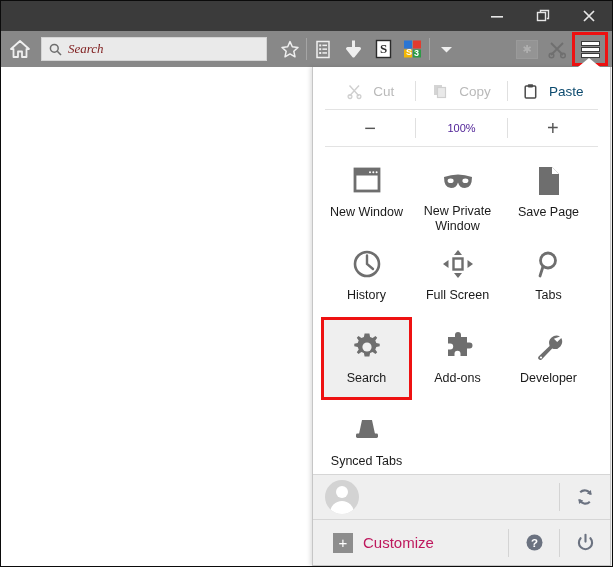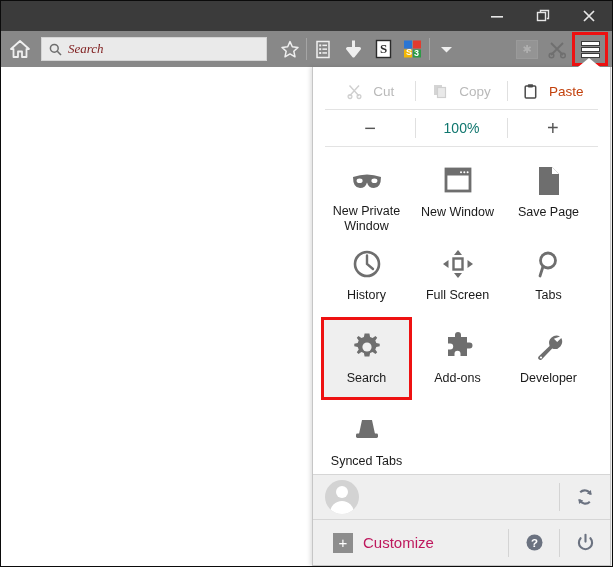--- a/index.html
+++ b/index.html
@@ -153,39 +153,39 @@
   }
   .edit-item {
     flex: 1 1 0;
     display: flex; align-items: center; justify-content: center;
     gap: 10px;
     height: 34px;
     position: relative;
   }
   .edit-item .lbl { font-size: 13.5px; }
   .edit-item.disabled .lbl { color: #b9b9b9; }
-  .edit-item.enabled  .lbl { color: #c2410c; }
+  .edit-item.enabled  .lbl { color: #0c4a6e; }
   .edit-div {
     width: 1px; height: 20px;
     background: #e0e0e0;
   }
 
   
   .zoom-row {
     display: flex;
     height: 36px;
     align-items: center;
     border-bottom: 1px solid #e3e3e3;
     margin: 0 12px;
   }
   .zoom-item {
     flex: 1 1 0;
     display: flex; align-items: center; justify-content: center;
-    font-size: 14px;
-    color: #0f766e;
+    font-size: 11px;
+    color: #4c1d95;
     height: 34px;
   }
   .zoom-item.minus, .zoom-item.plus { font-size: 20px; color: #555; }
 
   
   .grid {
     margin: 4px 8px 0 8px;
     display: flex;
     flex-wrap: wrap;
   }
@@ -446,40 +446,40 @@
       <div class="edit-div"></div>
       <div class="zoom-item">100%</div>
       <div class="edit-div"></div>
       <div class="zoom-item plus">+</div>
     </div>
 
     <div class="grid">
 
       <div class="cell">
         <span class="ico">
-          <svg width="34" height="26" viewBox="0 0 34 26">
-            <path d="M3 9 Q17 4 31 9 Q31 20 24 20 Q18.5 20 17 14.5 Q15.5 20 10 20 Q3 20 3 9 Z" fill="#6e6e6e"></path>
-            <ellipse cx="9.6" cy="12.8" rx="3" ry="2.3" fill="#ffffff"></ellipse>
-            <ellipse cx="24.4" cy="12.8" rx="3" ry="2.3" fill="#ffffff"></ellipse>
-          </svg>
-        </span>
-        <span class="cap">New Private Window</span>
-      </div>
-
-      <div class="cell">
-        <span class="ico">
           <svg width="32" height="30" viewBox="0 0 32 30">
             <rect x="4" y="3" width="24" height="22" fill="none" stroke="#6e6e6e" stroke-width="2.8"></rect>
             <rect x="4" y="3" width="24" height="6.5" fill="#6e6e6e"></rect>
             <circle cx="19" cy="6.2" r="1" fill="#ffffff"></circle>
             <circle cx="22.3" cy="6.2" r="1" fill="#ffffff"></circle>
             <circle cx="25.6" cy="6.2" r="1" fill="#ffffff"></circle>
           </svg>
         </span>
         <span class="cap">New Window</span>
+      </div>
+
+      <div class="cell">
+        <span class="ico">
+          <svg width="34" height="26" viewBox="0 0 34 26">
+            <path d="M3 9 Q17 4 31 9 Q31 20 24 20 Q18.5 20 17 14.5 Q15.5 20 10 20 Q3 20 3 9 Z" fill="#6e6e6e"></path>
+            <ellipse cx="9.6" cy="12.8" rx="3" ry="2.3" fill="#ffffff"></ellipse>
+            <ellipse cx="24.4" cy="12.8" rx="3" ry="2.3" fill="#ffffff"></ellipse>
+          </svg>
+        </span>
+        <span class="cap">New Private Window</span>
       </div>
 
       <div class="cell">
         <span class="ico">
           <svg width="26" height="32" viewBox="0 0 26 32">
             <path d="M3 2 H16 L23 9 V30 H3 Z" fill="#6e6e6e"></path>
             <path d="M16 2 V9 H23 Z" fill="#ffffff"></path>
           </svg>
         </span>
         <span class="cap">Save Page</span>

